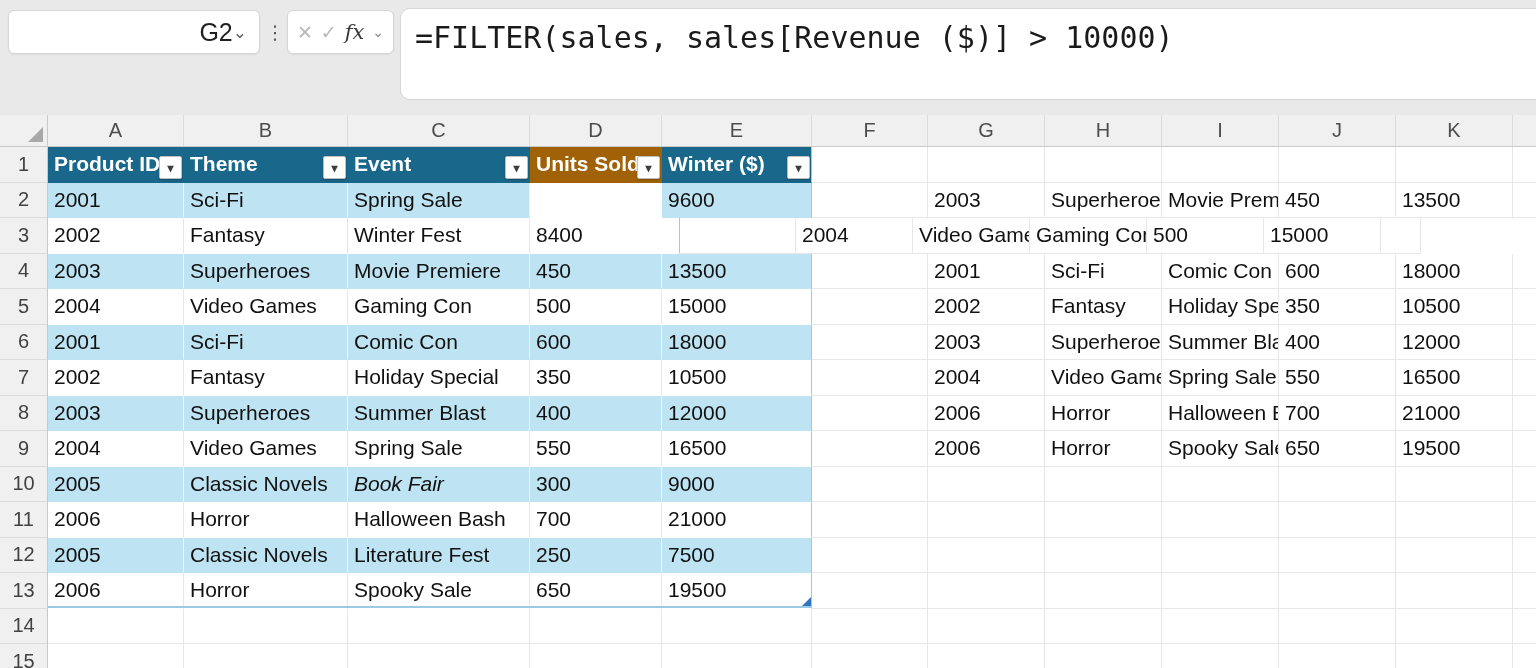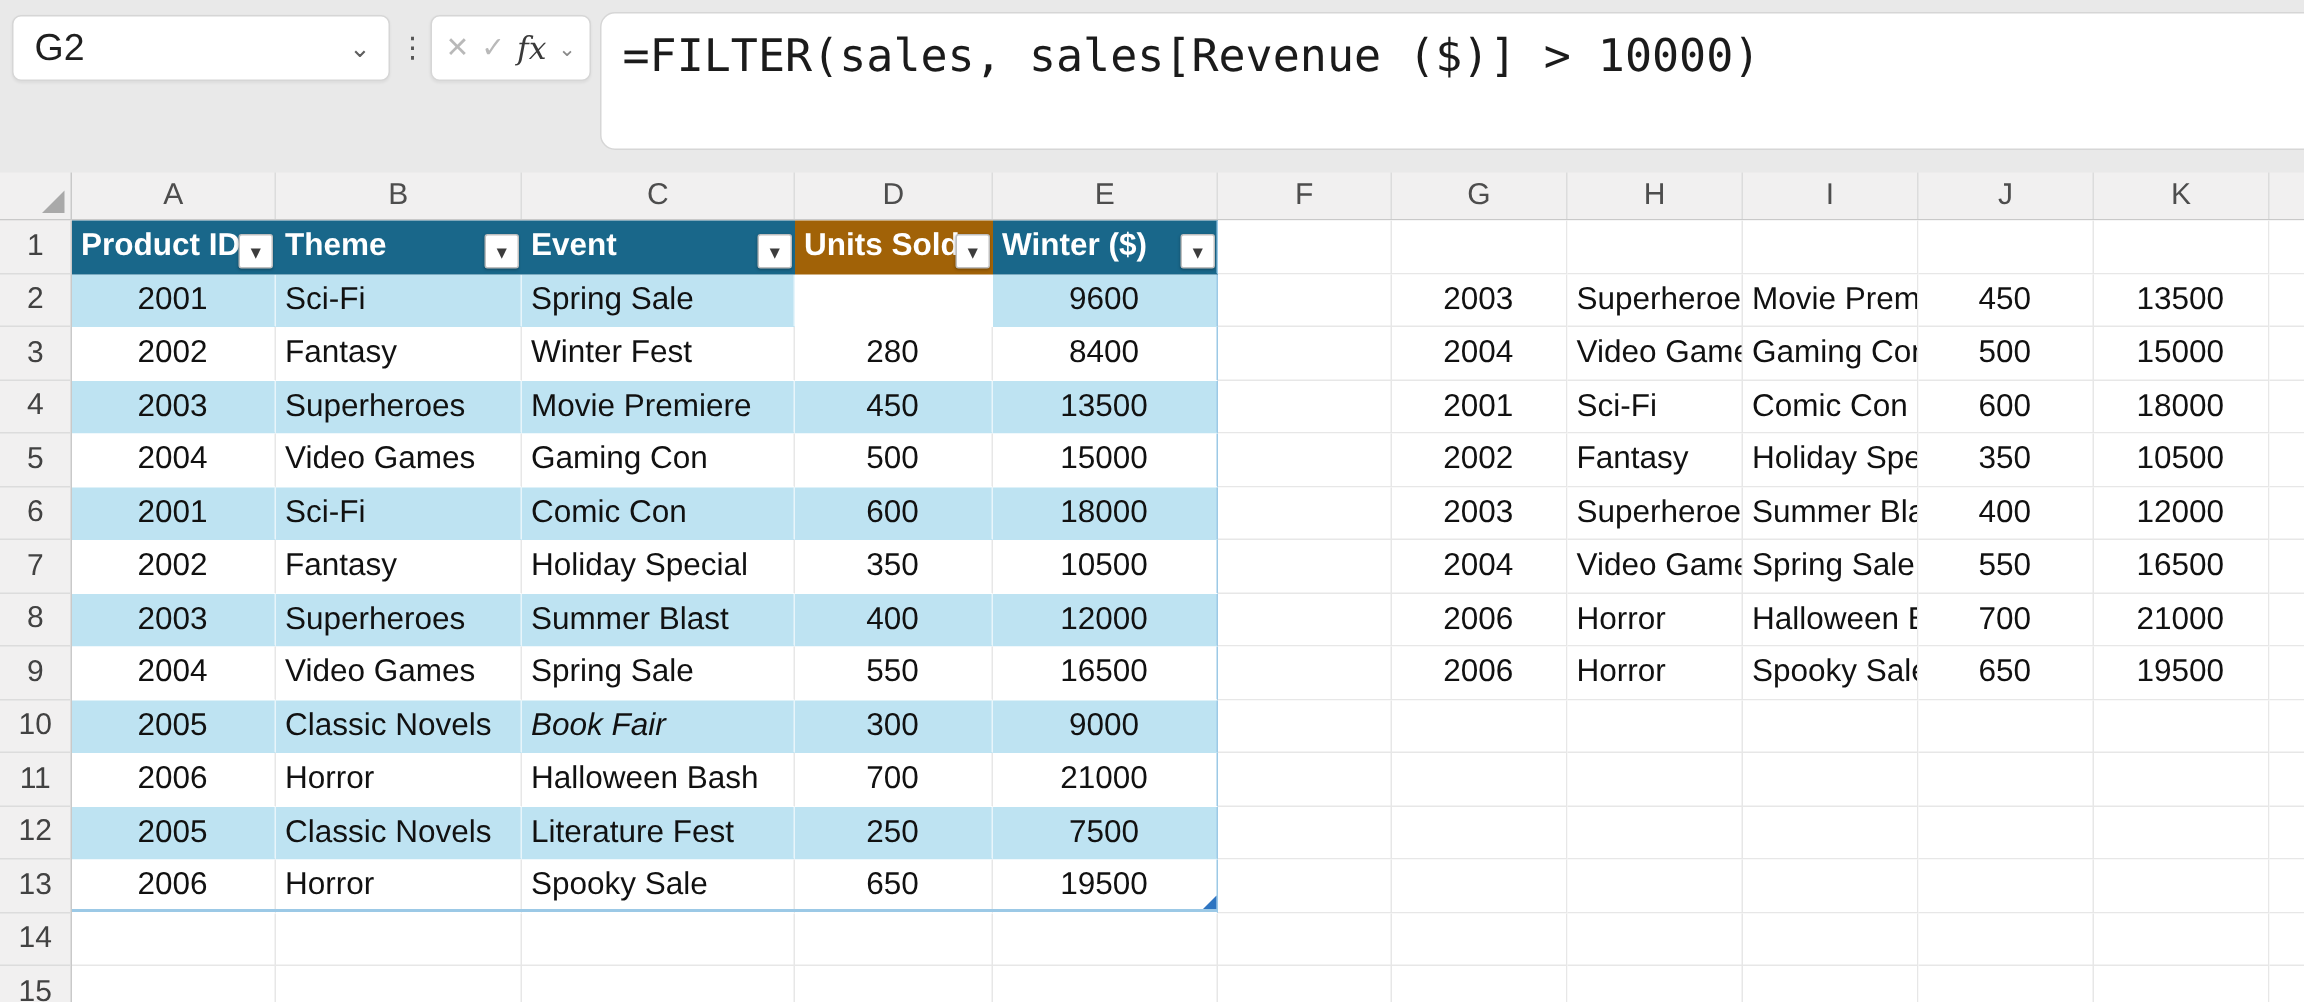--- a/index.html
+++ b/index.html
@@ -7,21 +7,21 @@
   body { font-family:"Liberation Sans", sans-serif; background:#e9e9e9; position:relative; }
 
   
   .topbar { position:absolute; left:0; top:0; width:1536px; height:115px; background:#e9e9e9; }
   .namebox {
     position:absolute; left:8px; top:10px; width:252px; height:44px;
     background:#fff; border:1px solid #d6d6d6; border-radius:6px;
     display:flex; align-items:center; padding:0 12px 0 14px;
     font-size:25px; color:#1f1f1f; box-shadow:0 1px 2px rgba(0,0,0,.06);
   }
-  .namebox .nb-value { flex:1; }
+  .namebox .nb-value { flex:1;text-align:right; }
   .namebox .nb-chev { font-size:17px; color:#5f5f5f; }
   .more-dots {
     position:absolute; left:265px; top:10px; width:20px; height:44px;
     display:flex; align-items:center; justify-content:center;
     font-size:19px; color:#555; letter-spacing:0; line-height:1;
   }
   .fxbox {
     position:absolute; left:287px; top:10px; width:107px; height:44px;
     background:#fff; border:1px solid #d6d6d6; border-radius:6px;
     display:flex; align-items:center; justify-content:space-between;
@@ -64,21 +64,21 @@
   }
 
   
   .grid { position:absolute; left:48px; top:147px; right:0; bottom:0; background:#fff; }
   .grid-row { display:flex; height:35.5px; }
   .cell {
     flex:none; height:35.5px; line-height:34px; font-size:21px; color:#111;
     padding:0 7px 0 6px; white-space:nowrap; overflow:hidden;
     border-right:1px solid #e7e7e7; border-bottom:1px solid #e7e7e7; background:#fff;
   }
-  .cell.num { text-align:center; }
+  .cell.num { text-align:left; }
   .cell.hdr {
     color:#fff; font-weight:bold; border-right-color:transparent; border-bottom-color:transparent;
     position:relative; padding-right:2px;
   }
   .cell.band { border-right-color:rgba(255,255,255,.65); border-bottom-color:transparent; }
   .cell.twhite { border-bottom-color:#fff; }
   .cell.tbl-right { border-right:1px solid #9cc9e6; }
   .filter-btn {
     position:absolute; right:1px; top:9px; width:23px; height:23px;
     background:#fff; border:1px solid #bfbfbf; border-radius:2px;
@@ -182,21 +182,20 @@
       <div class="cell" style="width: 117px;">Superheroes</div>
       <div class="cell" style="width: 117px;">Movie Premiere</div>
       <div class="cell num" style="width: 117px;">450</div>
       <div class="cell num" style="width: 117px;">13500</div>
       <div class="cell" style="width: 40px;"></div>
     </div>
     <div class="grid-row">
       <div class="cell num twhite" style="width: 136px;">2002</div>
       <div class="cell twhite" style="width: 164px;">Fantasy</div>
       <div class="cell twhite" style="width: 182px;">Winter Fest</div>
-      <div class="cell num twhite" style="width: 132px;">280</div>
       <div class="cell num twhite tbl-right" style="width: 150px;">8400</div>
       <div class="cell" style="width: 116px;"></div>
       <div class="cell num" style="width: 117px;">2004</div>
       <div class="cell" style="width: 117px;">Video Games</div>
       <div class="cell" style="width: 117px;">Gaming Con</div>
       <div class="cell num" style="width: 117px;">500</div>
       <div class="cell num" style="width: 117px;">15000</div>
       <div class="cell" style="width: 40px;"></div>
     </div>
     <div class="grid-row">

